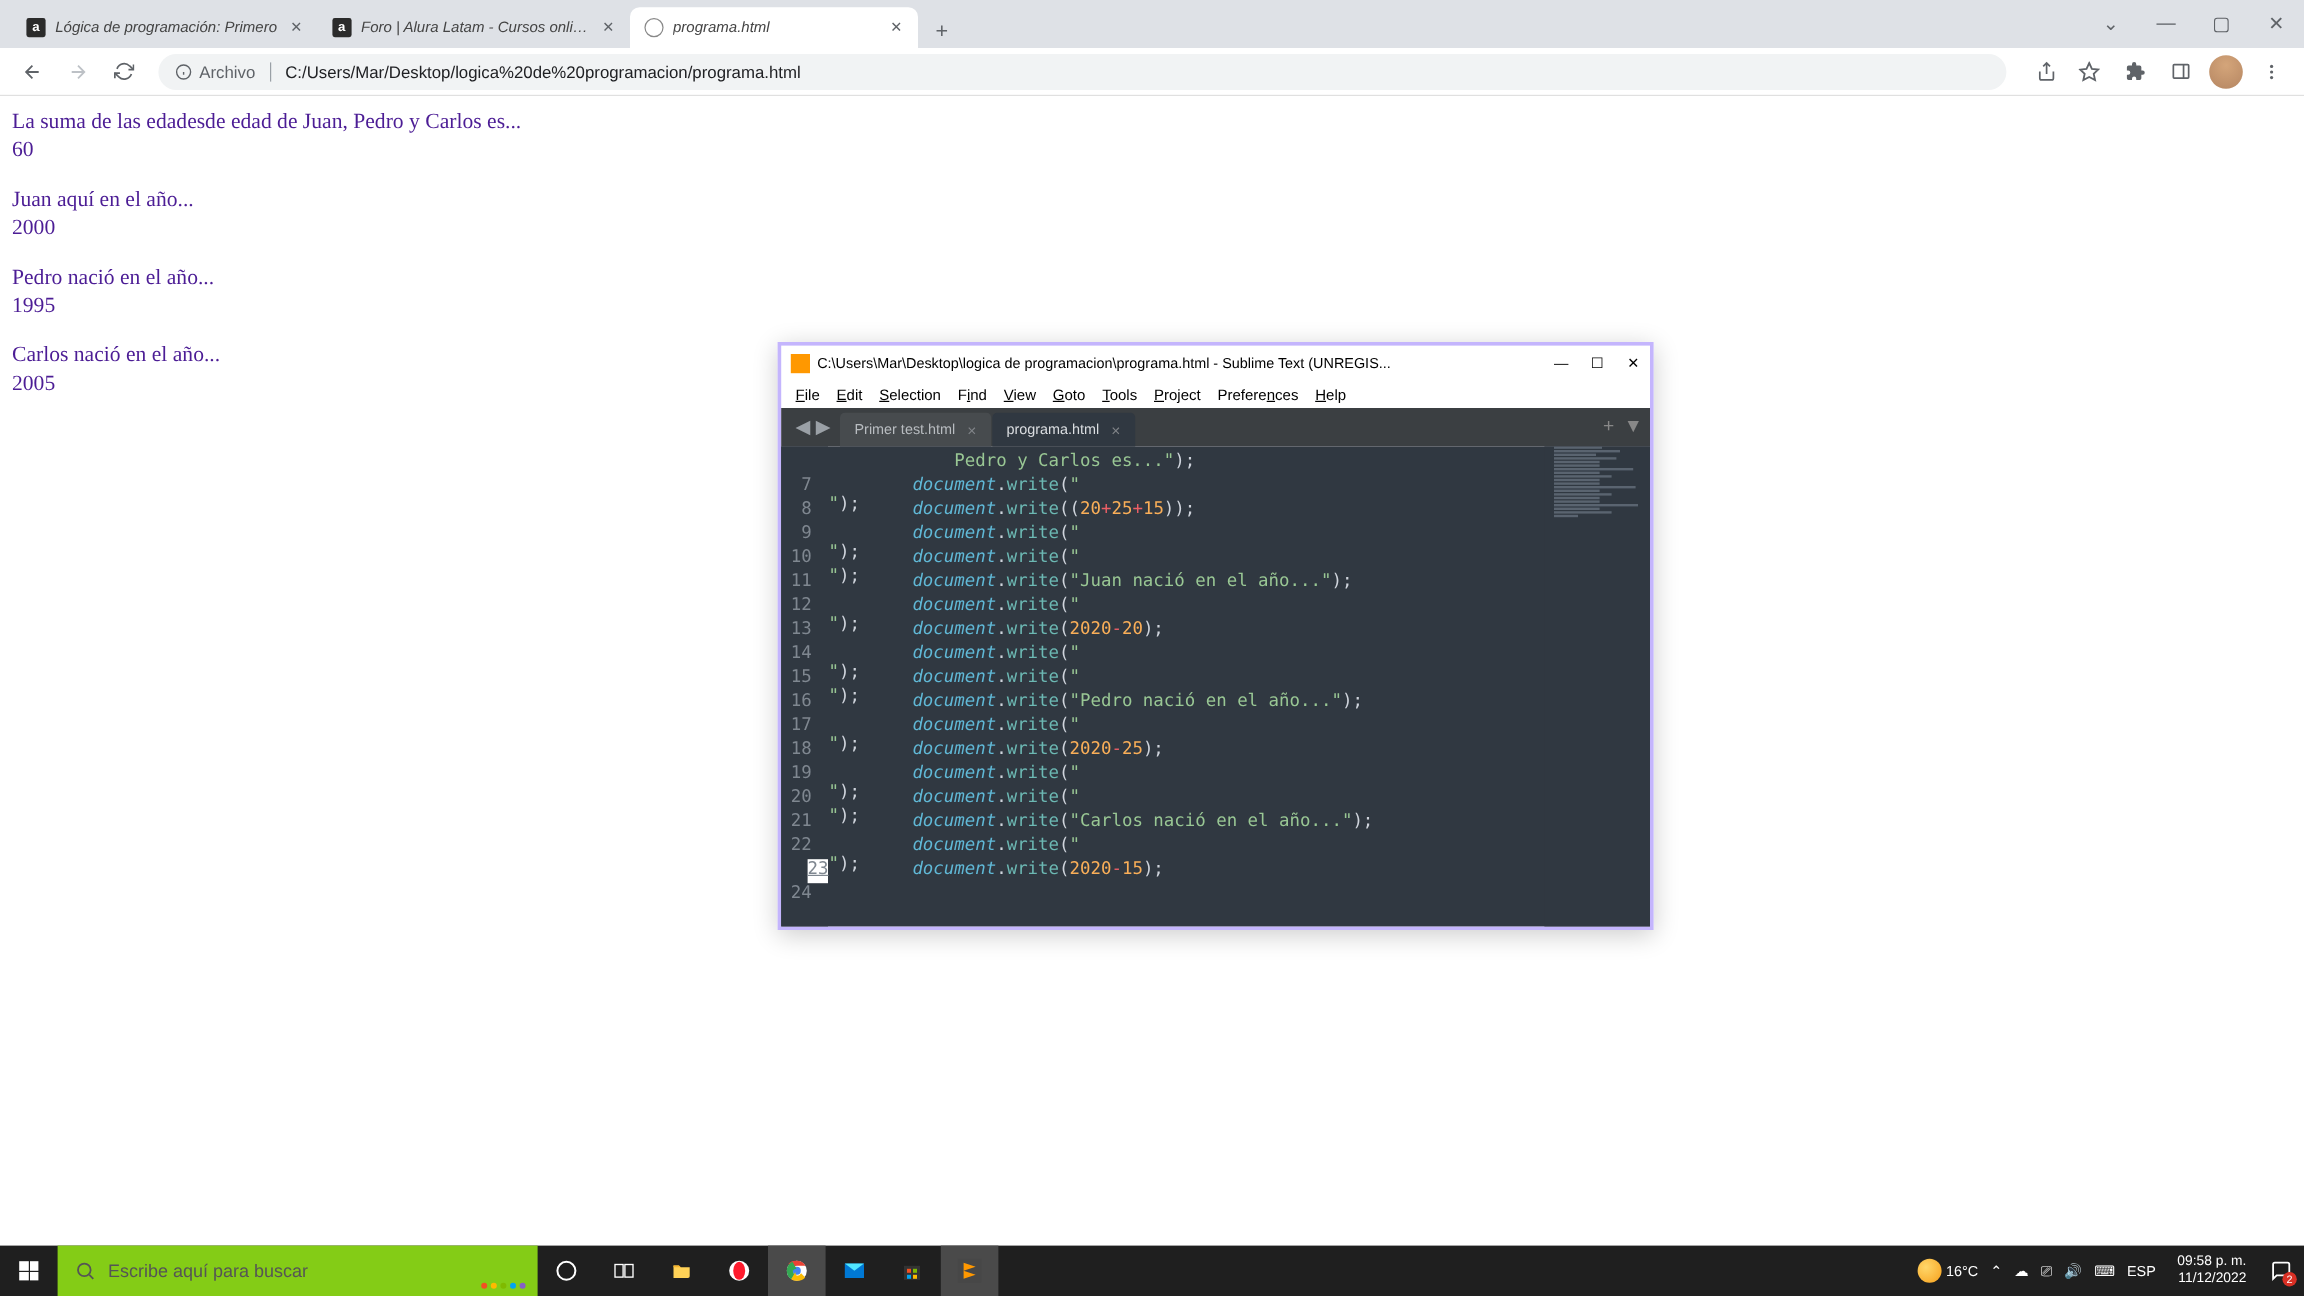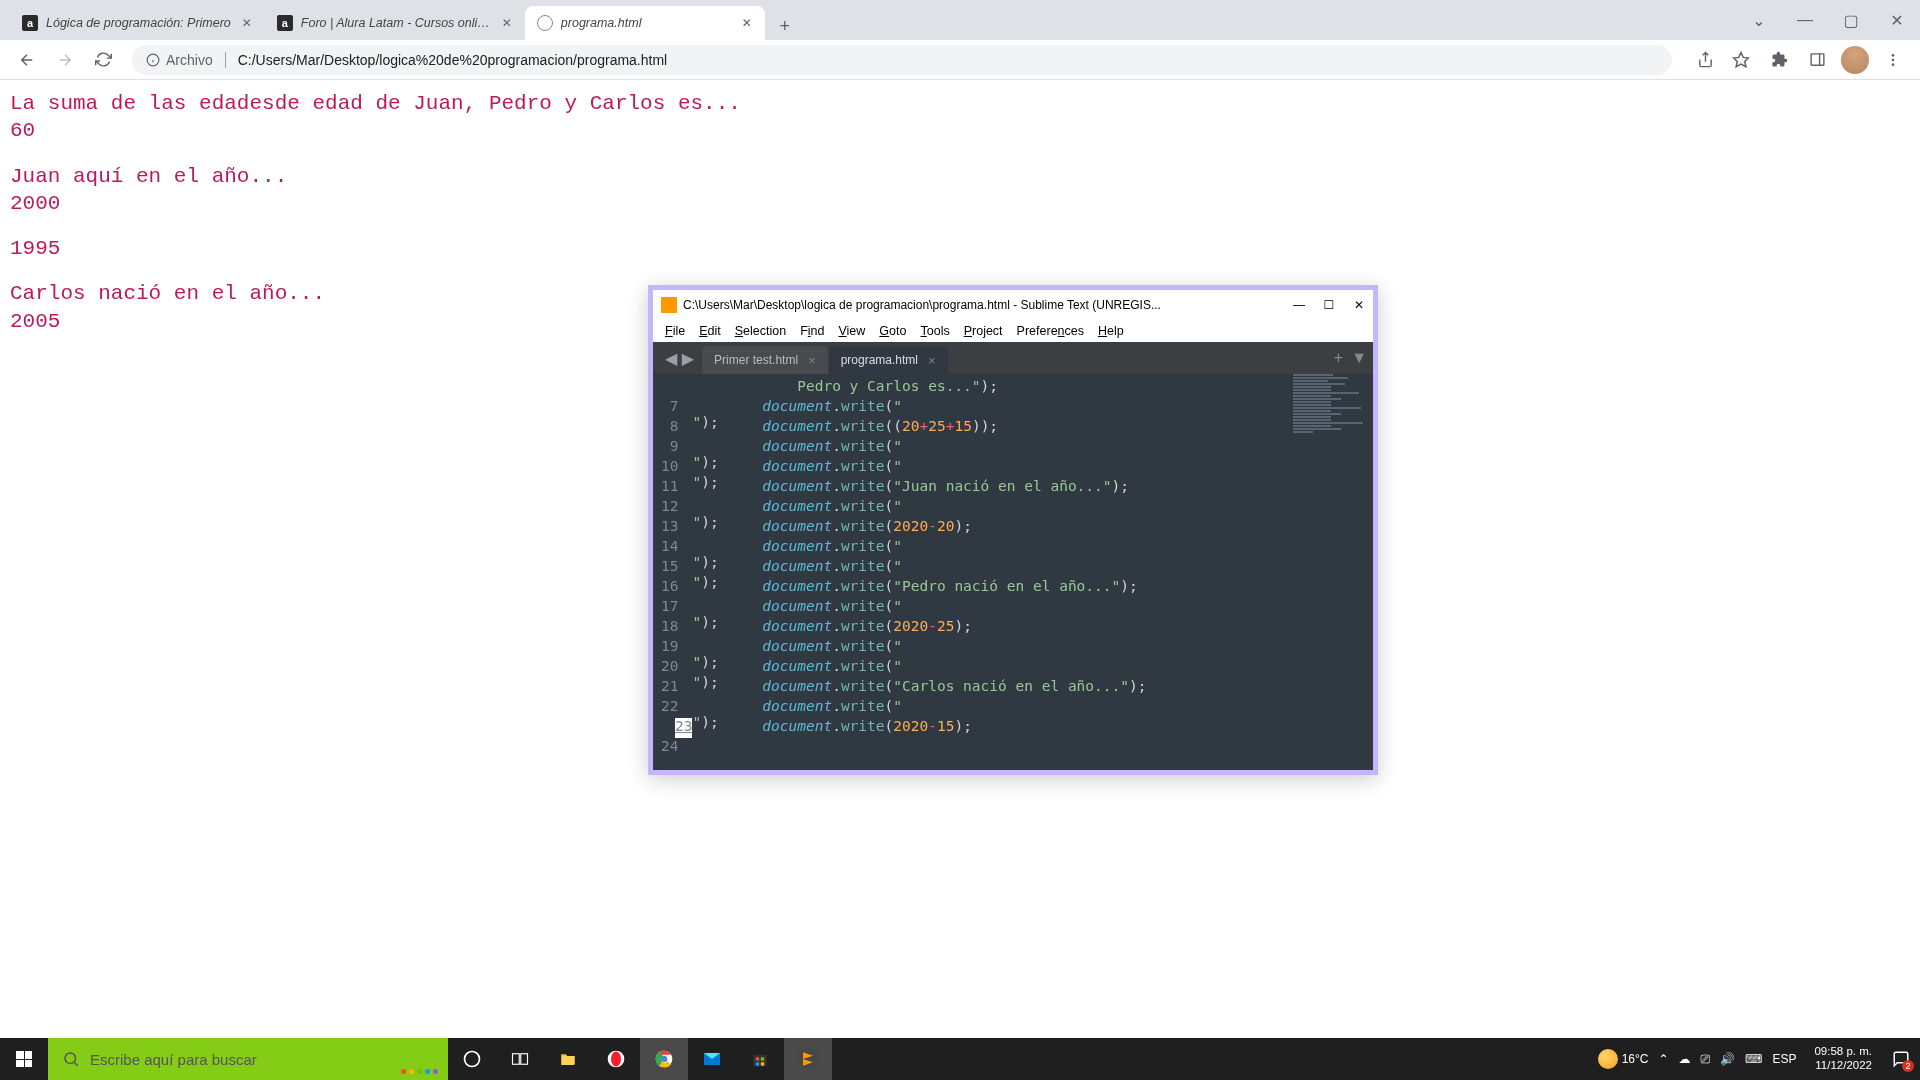--- a/index.html
+++ b/index.html
@@ -146,36 +146,36 @@
 }
 .avatar {
   width: 28px; height: 28px;
   border-radius: 50%;
   background: radial-gradient(circle at 50% 30%, #d4a57a, #b58662);
 }
 
 
 .page-content {
   padding: 10px 10px;
-  font-family: Liberation Mono, monospace;
-  font-size: 21px;
-  color: #be185d;
+  font-family: Liberation Serif, serif;
+  font-size: 18px;
+  color: #4c1d95;
   line-height: 1.3;
 }
 .page-content .block { margin-bottom: 18px; }
 
 
 .sublime {
   position: absolute;
   left: 648px;
   top: 285px;
   width: 730px;
   height: 490px;
   background: #fff;
-  border: 5px solid #c4b5fd;
+  border: 3px solid #c4b5fd;
   box-shadow: 0 4px 20px rgba(0,0,0,0.2);
 }
 .sublime-titlebar {
   height: 30px;
   display: flex;
   align-items: center;
   padding: 0 8px;
   font-size: 12px;
   color: #000;
 }
@@ -433,20 +433,21 @@
 <div class="page-content">
   <div class="block">
     <div>La suma de las edadesde edad de Juan, Pedro y Carlos es...</div>
     <div>60</div>
   </div>
   <div class="block">
     <div>Juan aquí en el año...</div>
     <div>2000</div>
   </div>
   <div class="block">
+    <div>Pedro nació en el año...</div>
     <div>1995</div>
   </div>
   <div class="block">
     <div>Carlos nació en el año...</div>
     <div>2005</div>
   </div>
 </div>
 
 <div class="sublime">
   <div class="sublime-titlebar">

